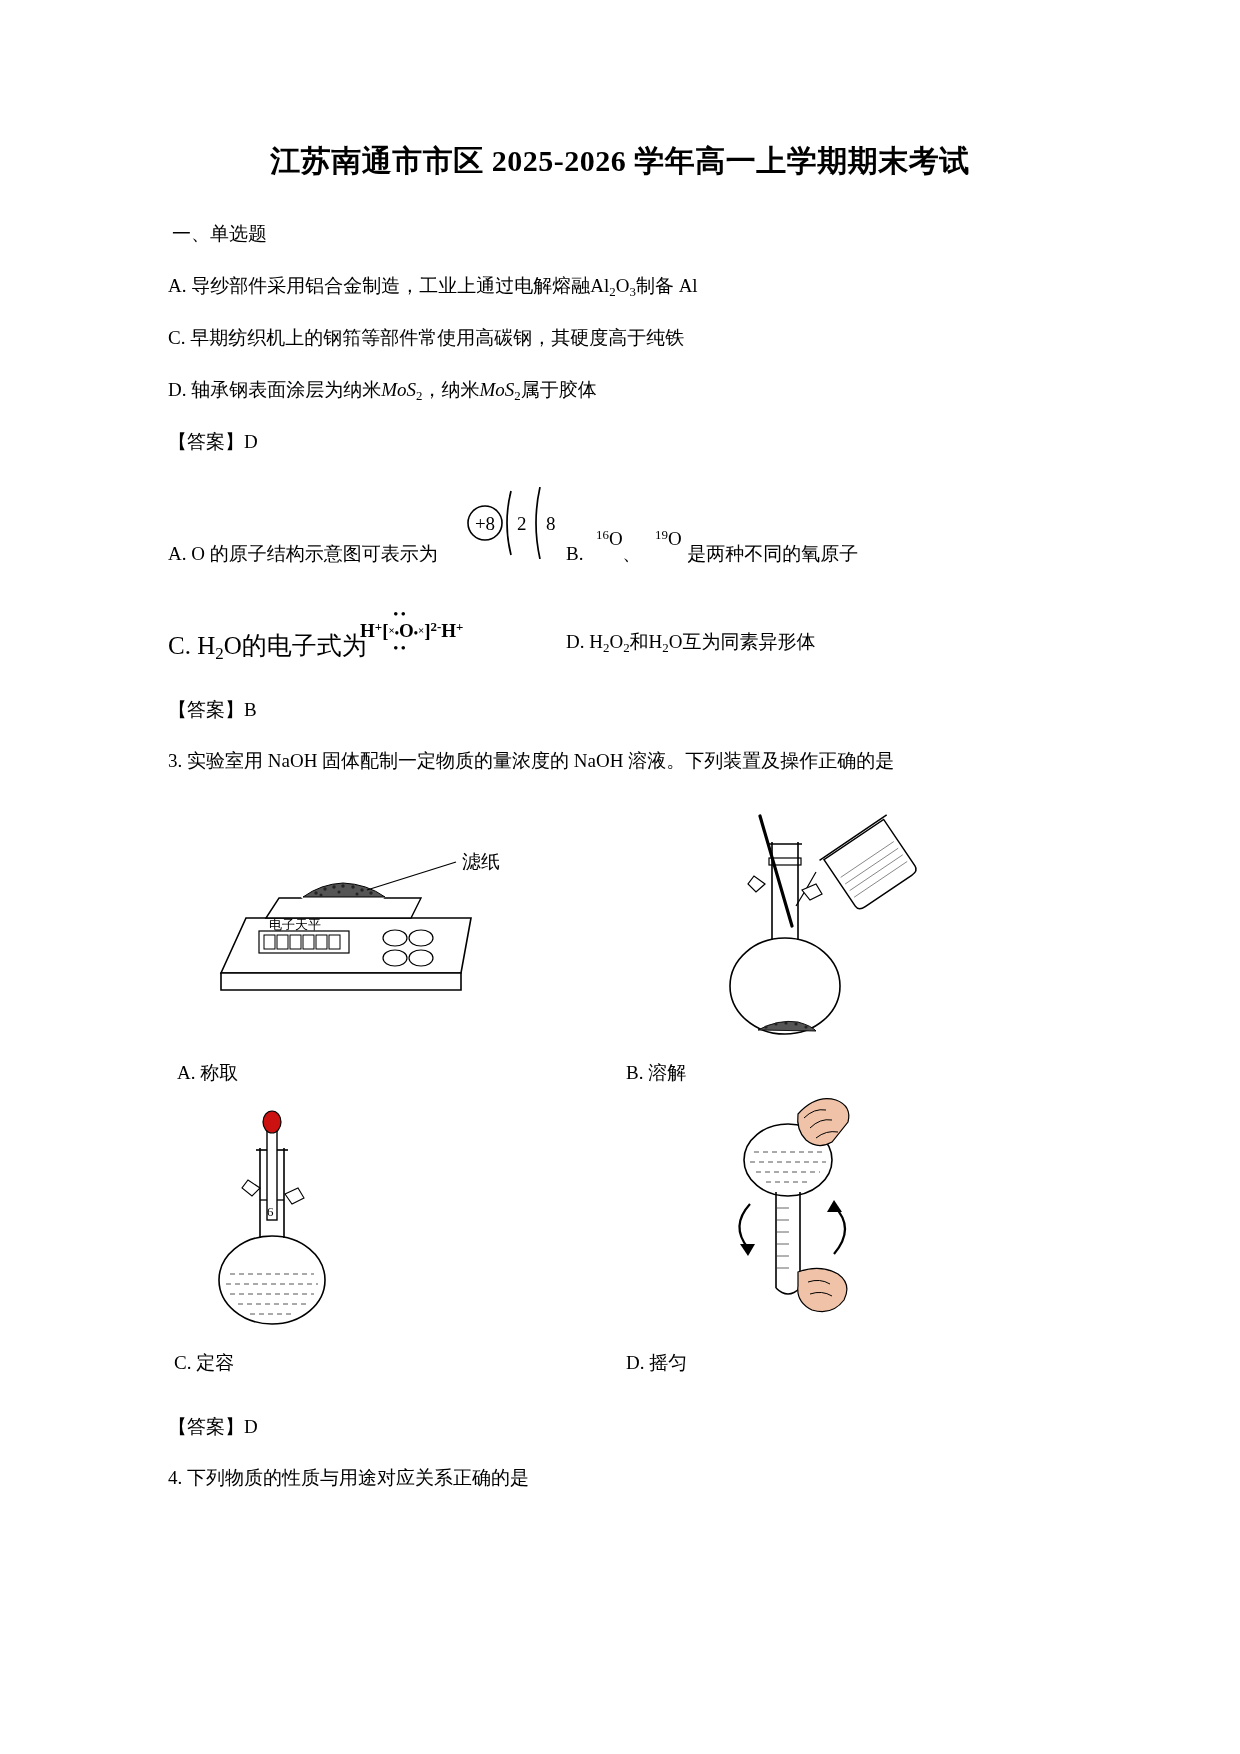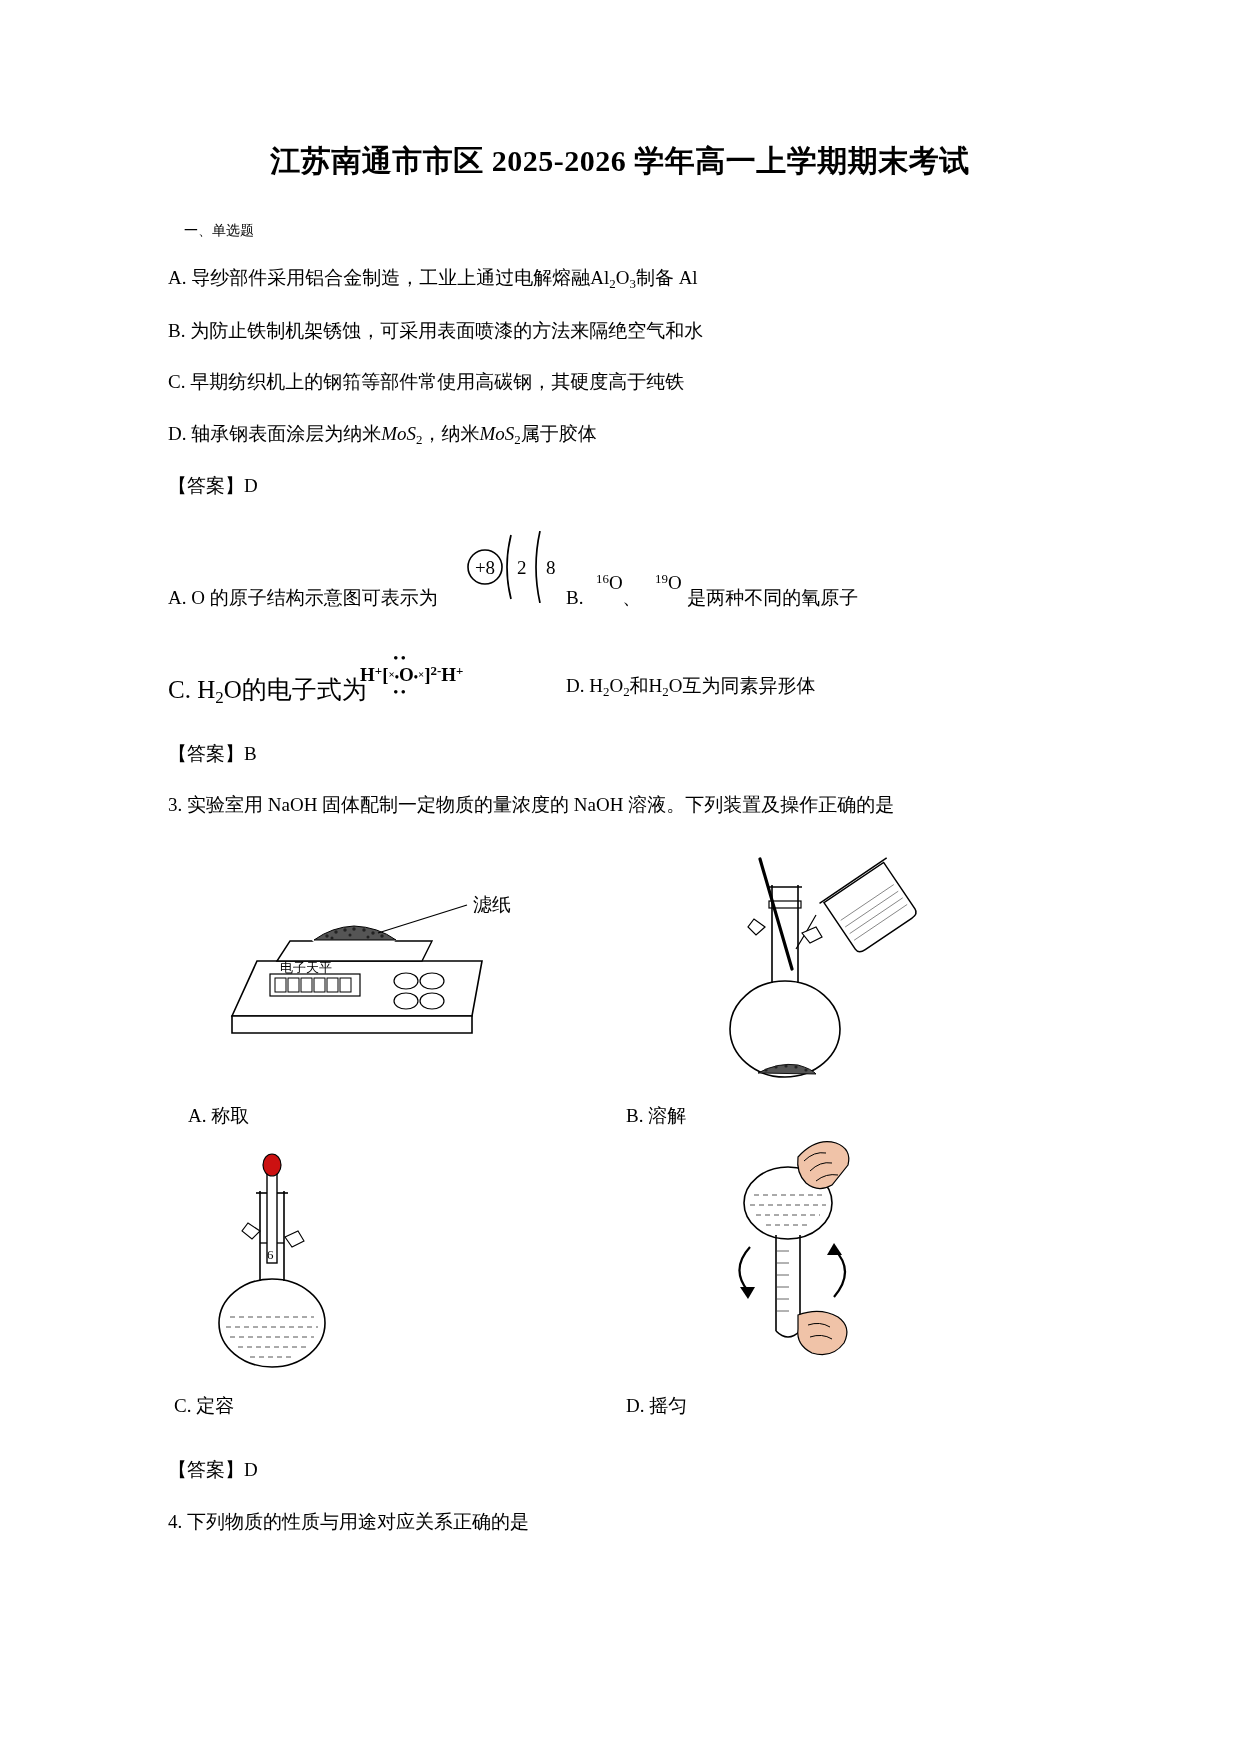--- a/index.html
+++ b/index.html
@@ -30,22 +30,22 @@
   }
   .doc-title {
     font-size: 30px;
     font-weight: bold;
     text-align: center;
     letter-spacing: 0.5px;
     margin: 0 0 38px 0;
     line-height: 1.4;
   }
   .section-heading {
-    font-size: 14px;
-    margin: 0 0 22px 16px;
+    font-size: 19px;
+    margin: 0 0 22px 4px;
     line-height: 1.5;
   }
   .q-stem {
     font-size: 19px;
     line-height: 1.55;
     margin: 0 0 22px 0;
   }
   .q-option {
     font-size: 19px;
     line-height: 1.55;
@@ -161,24 +161,20 @@
     <h1 class="doc-title">江苏南通市市区 2025-2026 学年高一上学期期末考试</h1>
 
     <div class="section-heading">一、单选题</div>
 
 
     <div class="q-option">
       <span>A.</span>
       <span>导纱部件采用铝合金制造，工业上通过电解熔融Al</span><sub>2</sub><span>O</span><sub>3</sub><span>制备 Al</span>
     </div>
 
-    <div class="q-option">
-      <span>B.</span>
-      <span>为防止铁制机架锈蚀，可采用表面喷漆的方法来隔绝空气和水</span>
-    </div>
 
     <div class="q-option">
       <span>C.</span>
       <span>早期纺织机上的钢筘等部件常使用高碳钢，其硬度高于纯铁</span>
     </div>
 
     <div class="q-option">
       <span>D.</span>
       <span>轴承钢表面涂层为纳米</span><span class="ital">MoS</span><sub>2</sub><span>，纳米</span><span class="ital">MoS</span><sub>2</sub><span>属于胶体</span>
     </div>
@@ -236,21 +232,21 @@
       <span>【答案】</span><span>B</span>
     </div>
 
     <div class="q-stem">
       <span>3.</span>
       <span>实验室用 NaOH 固体配制一定物质的量浓度的 NaOH 溶液。下列装置及操作正确的是</span>
     </div>
 
     <div class="apparatus-grid" style="height:600px">
 
-      <div class="app-cell" style="left:14px; top:0px;text-align:center;">
+      <div class="app-cell" style="left:3px; top:0px;text-align:center;">
         <div class="app-art">
           <svg width="452" height="250" viewBox="0 0 452 250" xmlns="http://www.w3.org/2000/svg">
 
             <path d="M 50 175 L 75 120 L 300 120 L 290 175 Z" fill="#ffffff" stroke="#000" stroke-width="1.6"></path>
             <path d="M 50 175 L 50 192 L 290 192 L 290 175 Z" fill="#ffffff" stroke="#000" stroke-width="1.6"></path>
 
             <path d="M 95 120 L 108 100 L 250 100 L 240 120 Z" fill="#ffffff" stroke="#000" stroke-width="1.4"></path>
 
             <ellipse cx="172" cy="99" rx="42" ry="7" fill="#ffffff" stroke="none"></ellipse>
             <path d="M 132 99 Q 150 86 172 85 Q 196 86 214 99 Z" fill="#555" stroke="#000" stroke-width="1"></path>

